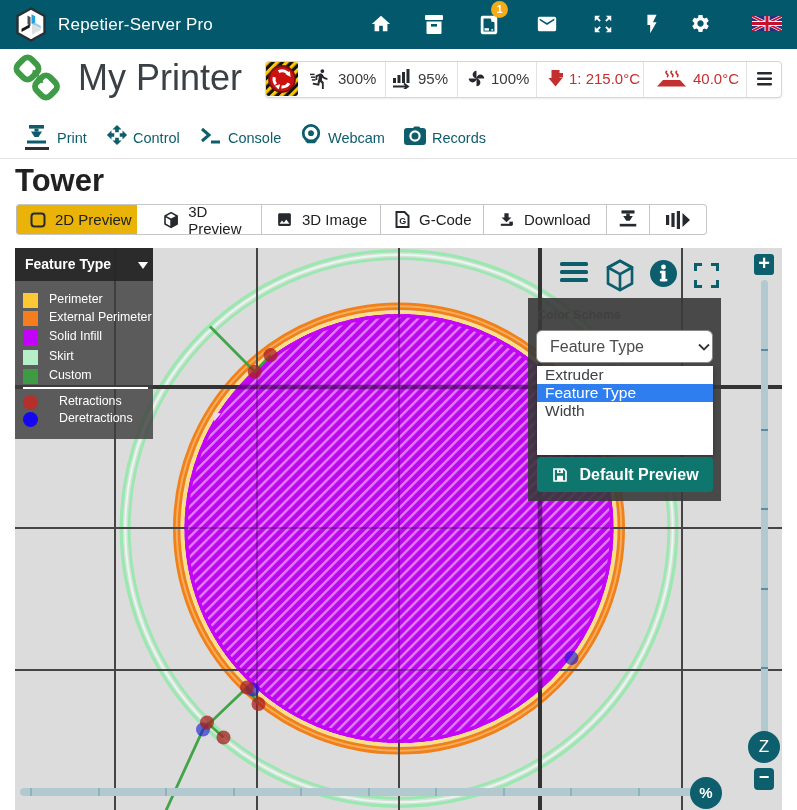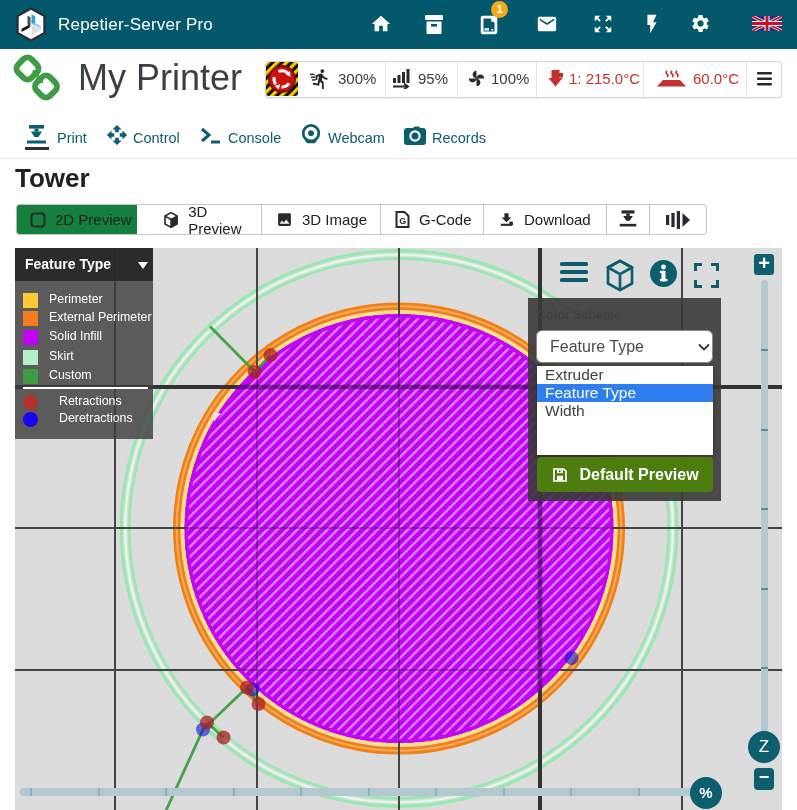--- a/index.html
+++ b/index.html
@@ -9,42 +9,42 @@
 #nav-title { position:absolute; left:58px; top:15px; color:#fff; font-size:17px; font-weight:500; letter-spacing:0.2px; }
 .navicon { position:absolute; top:13px; }
 #hdr-title { position:absolute; left:78px; top:57px; font-size:36px; font-weight:500; color:#3b4045; }
 #toolbox { position:absolute; left:265px; top:61px; width:517px; height:37px; background:#fff;
   border:1px solid #d6d6d6; border-radius:4px; box-shadow:0 1px 2px rgba(0,0,0,0.08); }
 .tbdiv { position:absolute; top:62px; width:1px; height:35px; background:#e2e2e2; }
 .tbtxt { position:absolute; top:70px; font-size:15px; color:#3a3a3a; }
 .tbred { color:#c42f2f; }
 #tabs { position:absolute; left:0; top:118px; width:797px; height:41px; border-bottom:1px solid #e4e4e4; }
 .tablbl { position:absolute; top:11.5px; font-size:14.5px; color:#0d5d6d; }
-#tower { position:absolute; left:15px; top:163px; font-size:26px; font-weight:700; color:#212121; }
+#tower { position:absolute; left:15px; top:163px; font-size:31px; font-weight:700; color:#212121; }
 #btngrp { position:absolute; left:16px; top:204px; height:31px; }
 .btn { position:absolute; top:0; height:31px; background:#fff; border:1px solid #c6c6ca; border-left:none;
   display:flex; align-items:center; font-size:15px; color:#212121; }
 .btn svg { margin-right:9px; }
 #canvas { position:absolute; left:15px; top:248px; width:767px; height:562px; background:#dcdcdc; overflow:hidden; }
 #legend { position:absolute; left:0; top:0; width:138px; height:191px; background:rgba(62,62,62,0.82); color:#fff; }
 #legend-hdr { position:absolute; left:0; top:0; width:138px; height:33px; background:rgba(34,34,34,0.84);
   font-size:14px; font-weight:700; line-height:33px; padding-left:10px; }
 .lgrow { position:absolute; left:8px; font-size:12.4px; }
 .lgsw { position:absolute; left:0; top:1px; width:15px; height:15px; }
 .lgc { border-radius:50%; }
 .lglbl { position:absolute; left:26px; top:0px; white-space:nowrap; }
 #cpanel { position:absolute; left:513px; top:50px; width:193px; height:203px; background:rgba(56,56,56,0.90); }
 #cp-title { position:absolute; left:9px; top:10px; font-size:12.5px; font-weight:700; color:#404040; }
 #cp-select { position:absolute; left:8px; top:32px; width:177px; height:33px; background:#fff;
   border:1px solid #888; border-radius:6px; font-size:16px; color:#4c4c4c; line-height:32px; padding-left:13px; }
 #cp-list { position:absolute; left:9px; top:68px; width:176px; height:89px; background:#fff; font-size:15.5px;
   color:#3e4246; box-shadow:0 2px 5px rgba(0,0,0,0.3); }
 .cpopt { height:17.8px; line-height:17.8px; padding-left:8px; }
 .cpsel { background:#2e7ef0; color:#fff; }
-#cp-btn { position:absolute; left:9px; top:159px; width:176px; height:35px; background:#4d7c0f; border-radius:4px;
+#cp-btn { position:absolute; left:9px; top:159px; width:176px; height:35px; background:#0f766e; border-radius:4px;
   color:#fff; font-size:16px; font-weight:700; display:flex; align-items:center; justify-content:center; }
 .teal-btn { position:absolute; background:#0d5f6e; color:#fff; text-align:center; }
 </style>
 </head>
 <body>
 <div id="navbar"></div>
 <svg width="32" height="35" viewBox="0 0 32 35" style="position:absolute;left:15px;top:7px">
   <path d="M16 1.5 L29.5 9 V26 L16 33.5 L2.5 26 V9 Z" fill="#fff" stroke="#2b2e33" stroke-width="2.4"></path>
   <path d="M12.5 8.5 L15.5 10.2 L15.5 19 L12.5 17.3 Z" fill="#454f54"></path>
   <path d="M6.5 21.8 L14.8 17.2 L14.8 20.4 L6.5 25 Z" fill="#1a1a1a"></path>
@@ -152,21 +152,21 @@
   </svg>
 <div class="tbtxt tbred" style="left:569px">1: 215.0°C</div>
 <svg width="30" height="17" viewBox="0 0 30 17" style="position:absolute;left:656px;top:70px">
   <path d="M7 10 H24 L30 16.5 H1 Z" fill="#c42f2f"></path>
   <g fill="none" stroke="#c42f2f" stroke-width="1.6">
     <path d="M11 7 q2 -1.5 0 -3 q-2 -1.5 0 -3"></path>
     <path d="M16 7 q2 -1.5 0 -3 q-2 -1.5 0 -3"></path>
     <path d="M21 7 q2 -1.5 0 -3 q-2 -1.5 0 -3"></path>
   </g>
 </svg>
-<div class="tbtxt tbred" style="left:693px">60.0°C</div>
+<div class="tbtxt tbred" style="left:693px">40.0°C</div>
 <svg width="15" height="14" style="position:absolute;left:757px;top:72px">
     <g fill="#26292e">
       <rect x="0" y="0" width="15" height="2.6" rx="1"></rect>
       <rect x="0" y="5.5" width="15" height="2.6" rx="1"></rect>
       <rect x="0" y="11" width="15" height="2.6" rx="1"></rect>
     </g>
   </svg>
 <div id="tower">Tower</div>
 <div id="tabs">
   <svg width="23" height="21" viewBox="0 0 23 21" style="position:absolute;left:25px;top:7px">
@@ -199,21 +199,21 @@
   <div class="tablbl" style="left:328px">Webcam</div>
   <svg width="22" height="19" viewBox="0 0 22 19" style="position:absolute;left:404px;top:8px">
       <g fill="#0d5d6d">
         <path d="M3 2 H9 L10.5 0.5 H15 L16.5 2 H19 a3 3 0 0 1 3 3 V16 a3 3 0 0 1 -3 3 H3 a3 3 0 0 1 -3 -3 V5 a3 3 0 0 1 3 -3 Z"></path>
       </g>
       <circle cx="11" cy="10" r="4.6" fill="none" stroke="#fff" stroke-width="2.2"></circle>
     </svg>
   <div class="tablbl" style="left:432px">Records</div>
 </div>
 <div id="btngrp">
-  <div class="btn" style="left:0;width:146px;border-left:1px solid #b9b9bc;border-radius:4px 0 0 4px;background:#15803d;padding-left:13px">
+  <div class="btn" style="left:0;width:146px;border-left:1px solid #b9b9bc;border-radius:4px 0 0 4px;background:#eab308;padding-left:13px">
     <svg width="16" height="16">
         <rect x="1.5" y="1.5" width="13" height="13" rx="3" fill="none" stroke="#26292e" stroke-width="2"></rect>
       </svg>2D Preview
   </div>
   <div class="btn" style="left:121px;width:125px;padding-left:26px">
     <svg width="17" height="18" viewBox="0 0 24 26">
         <path d="M12 12.3 L21 7 V19 L12 24 Z" fill="#26292e"></path>
         <path d="M12 2 L21 7 V19 L12 24 L3 19 V7 Z M3.6 7.6 L12 12.3 L20.4 7.6 M12 12.3 V23.4" fill="none" stroke="#26292e" stroke-width="2.4" stroke-linejoin="round"></path>
       </svg>3D Preview
   </div>

